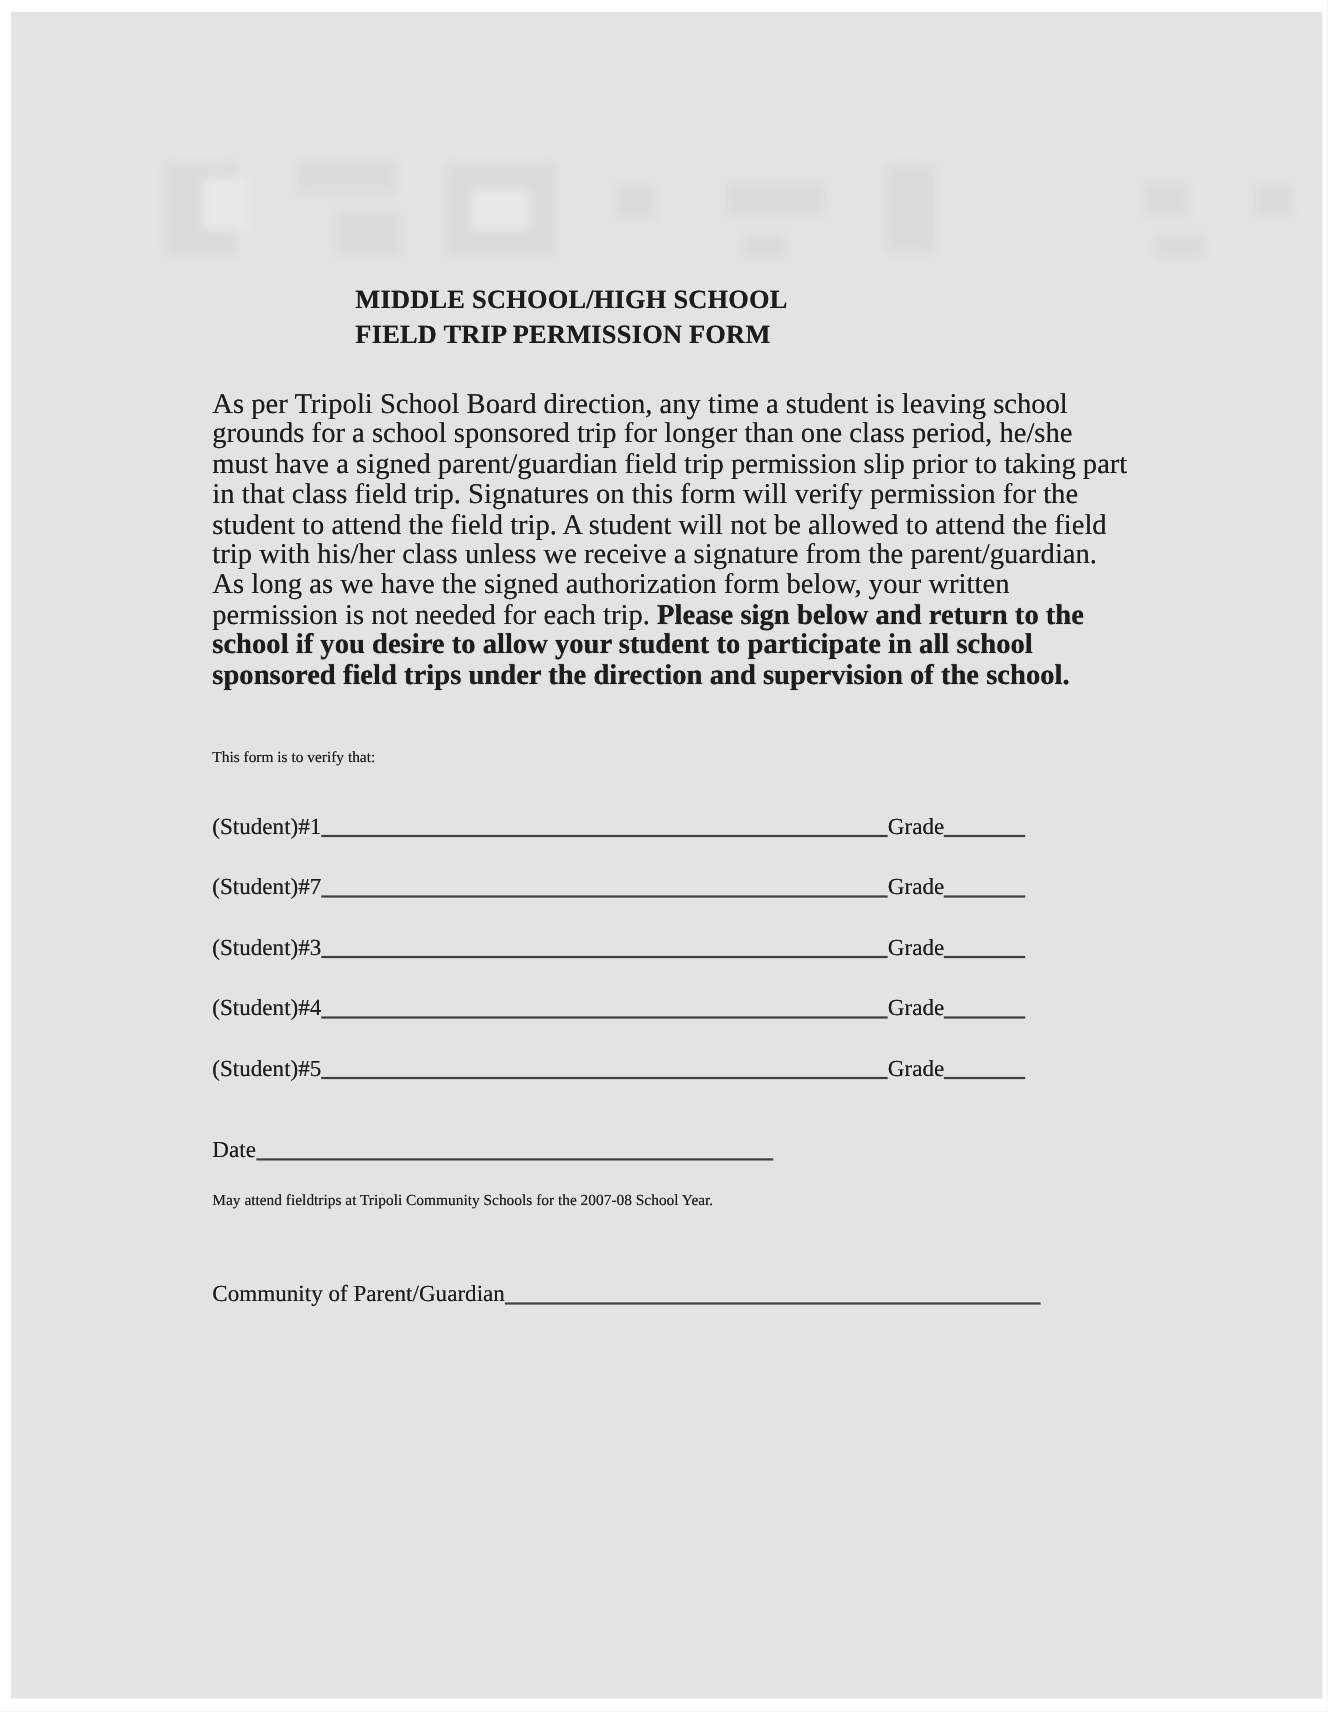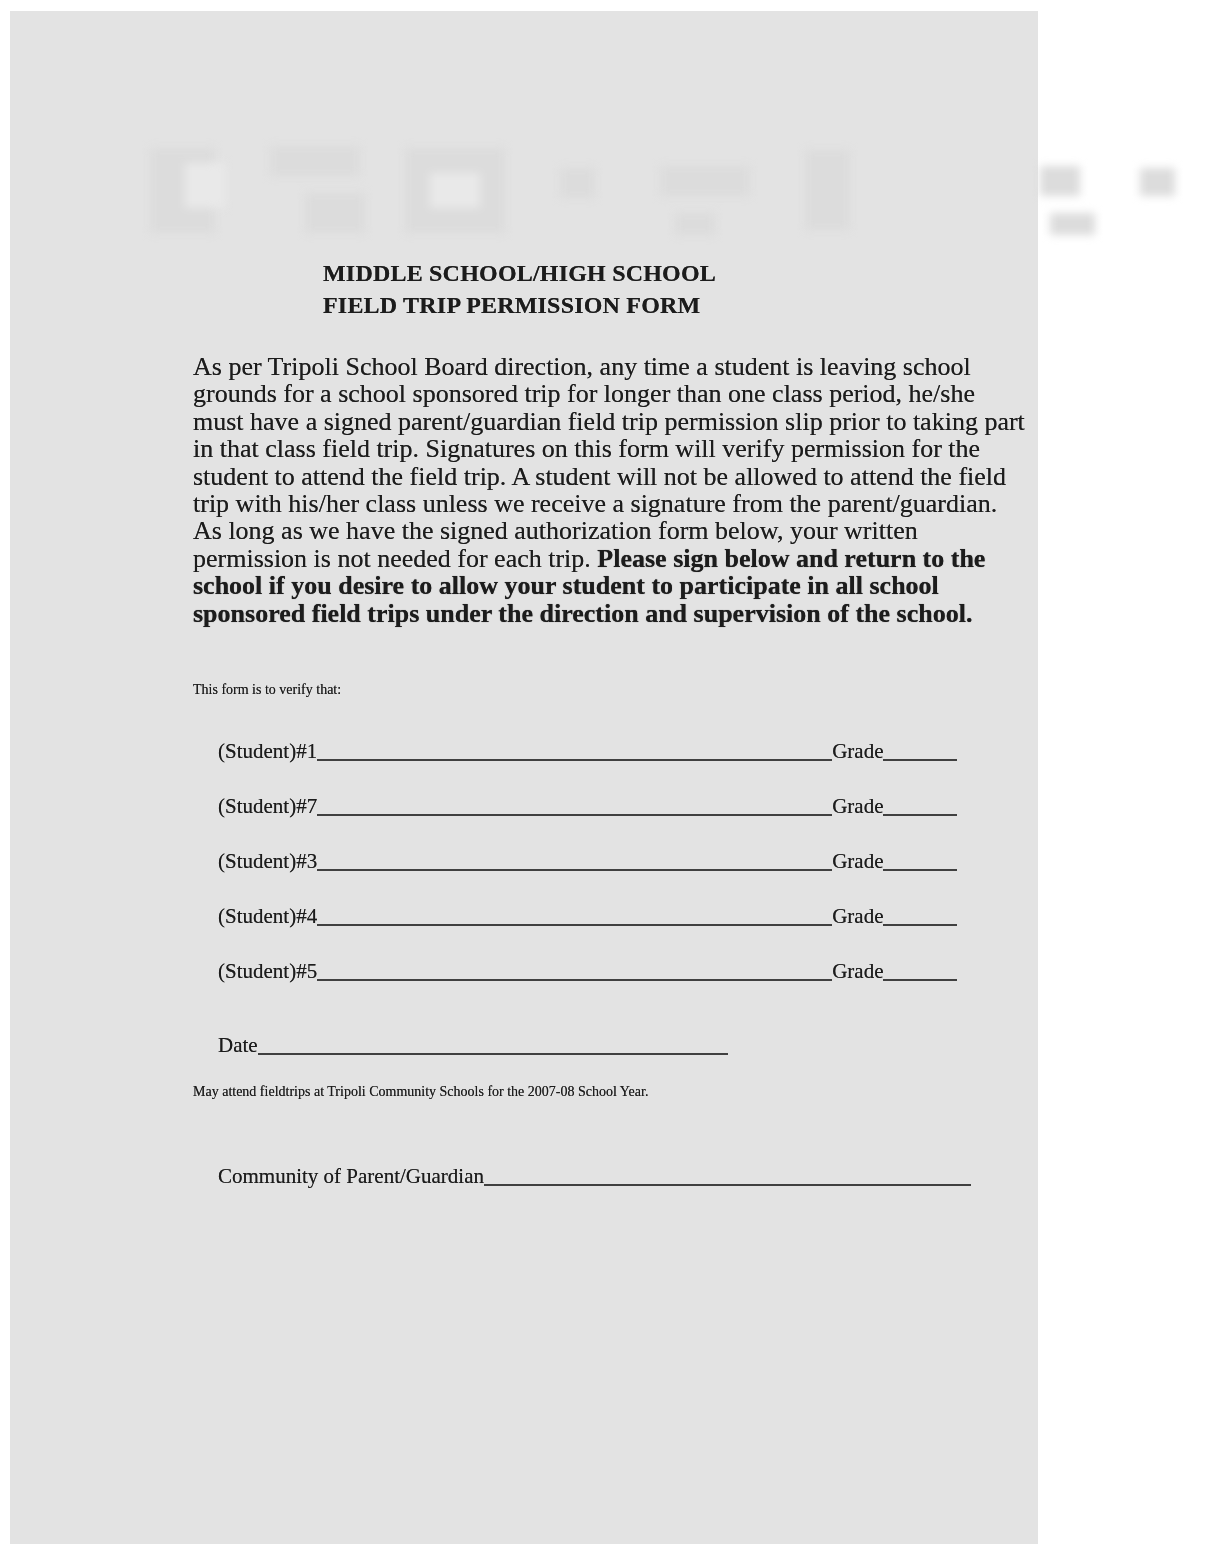--- a/index.html
+++ b/index.html
@@ -12,21 +12,21 @@
     position: relative;
     background: #ffffff;
     font-family: "Liberation Serif", serif;
     color: #1c1c1c;
     overflow: hidden;
   }
   .page {
     position: absolute;
     left: 10px;
     top: 11px;
-    width: 1028px;
+    width: 1192px;
     height: 1533px;
     background: #e3e3e3;
   }
   
   .ghost {
     position: absolute;
     left: 120px;
     top: 127px;
     width: 990px;
     height: 100px;
@@ -72,21 +72,20 @@
     white-space: nowrap;
     text-shadow: 0 0 0.5px rgba(20,20,20,0.7);
   }
   .fill-row {
     position: absolute;
     left: 183px;
     font-size: 21px;
     line-height: 26px;
     white-space: nowrap;
     text-shadow: 0 0 0.5px rgba(20,20,20,0.7);
-    margin-left: 25px;
   }
   .uline {
     display: inline-block;
     border-bottom: 2px solid #404040;
     position: relative;
     top: 3px;
     height: 14px;
     overflow: hidden;
     font-size: 19px;
   }

